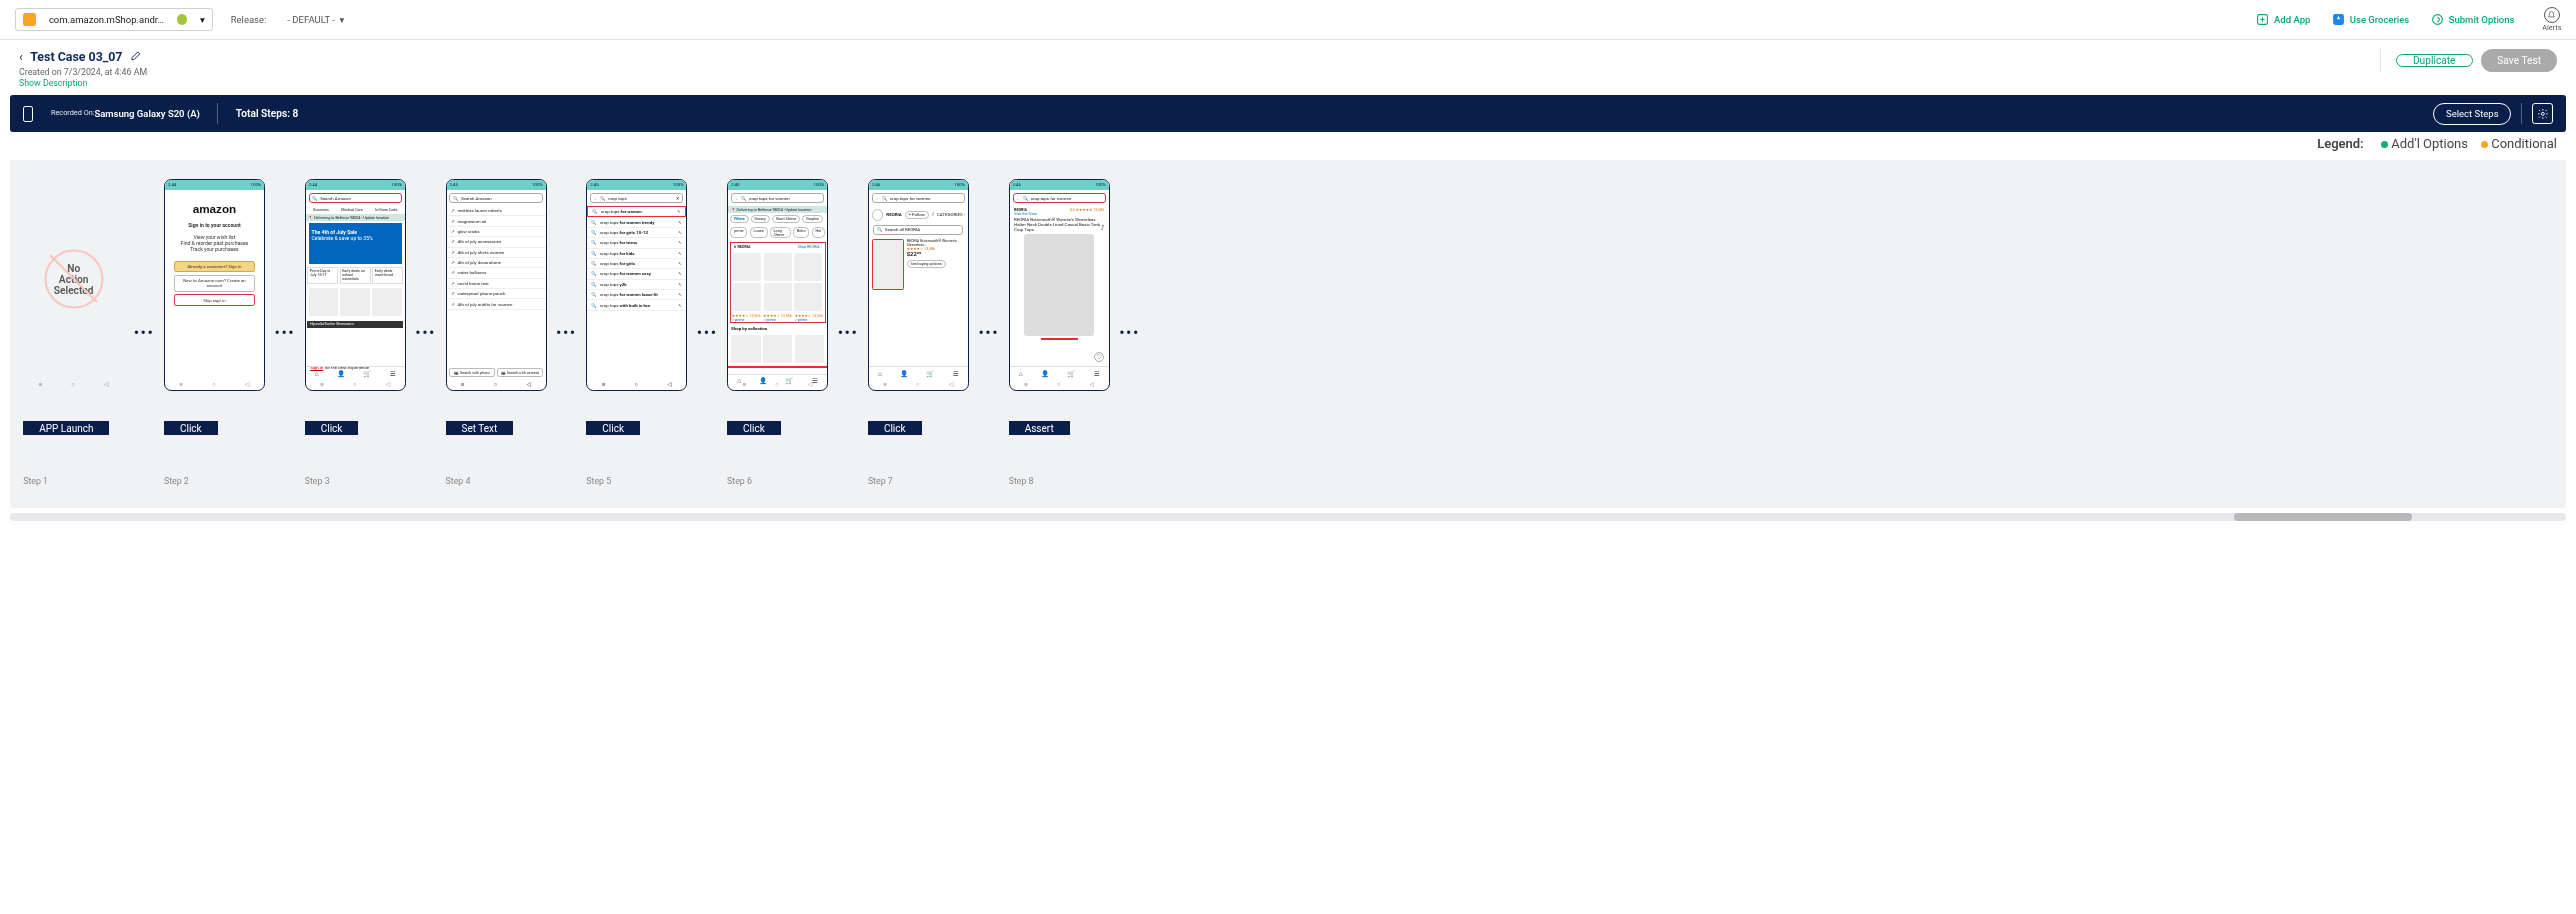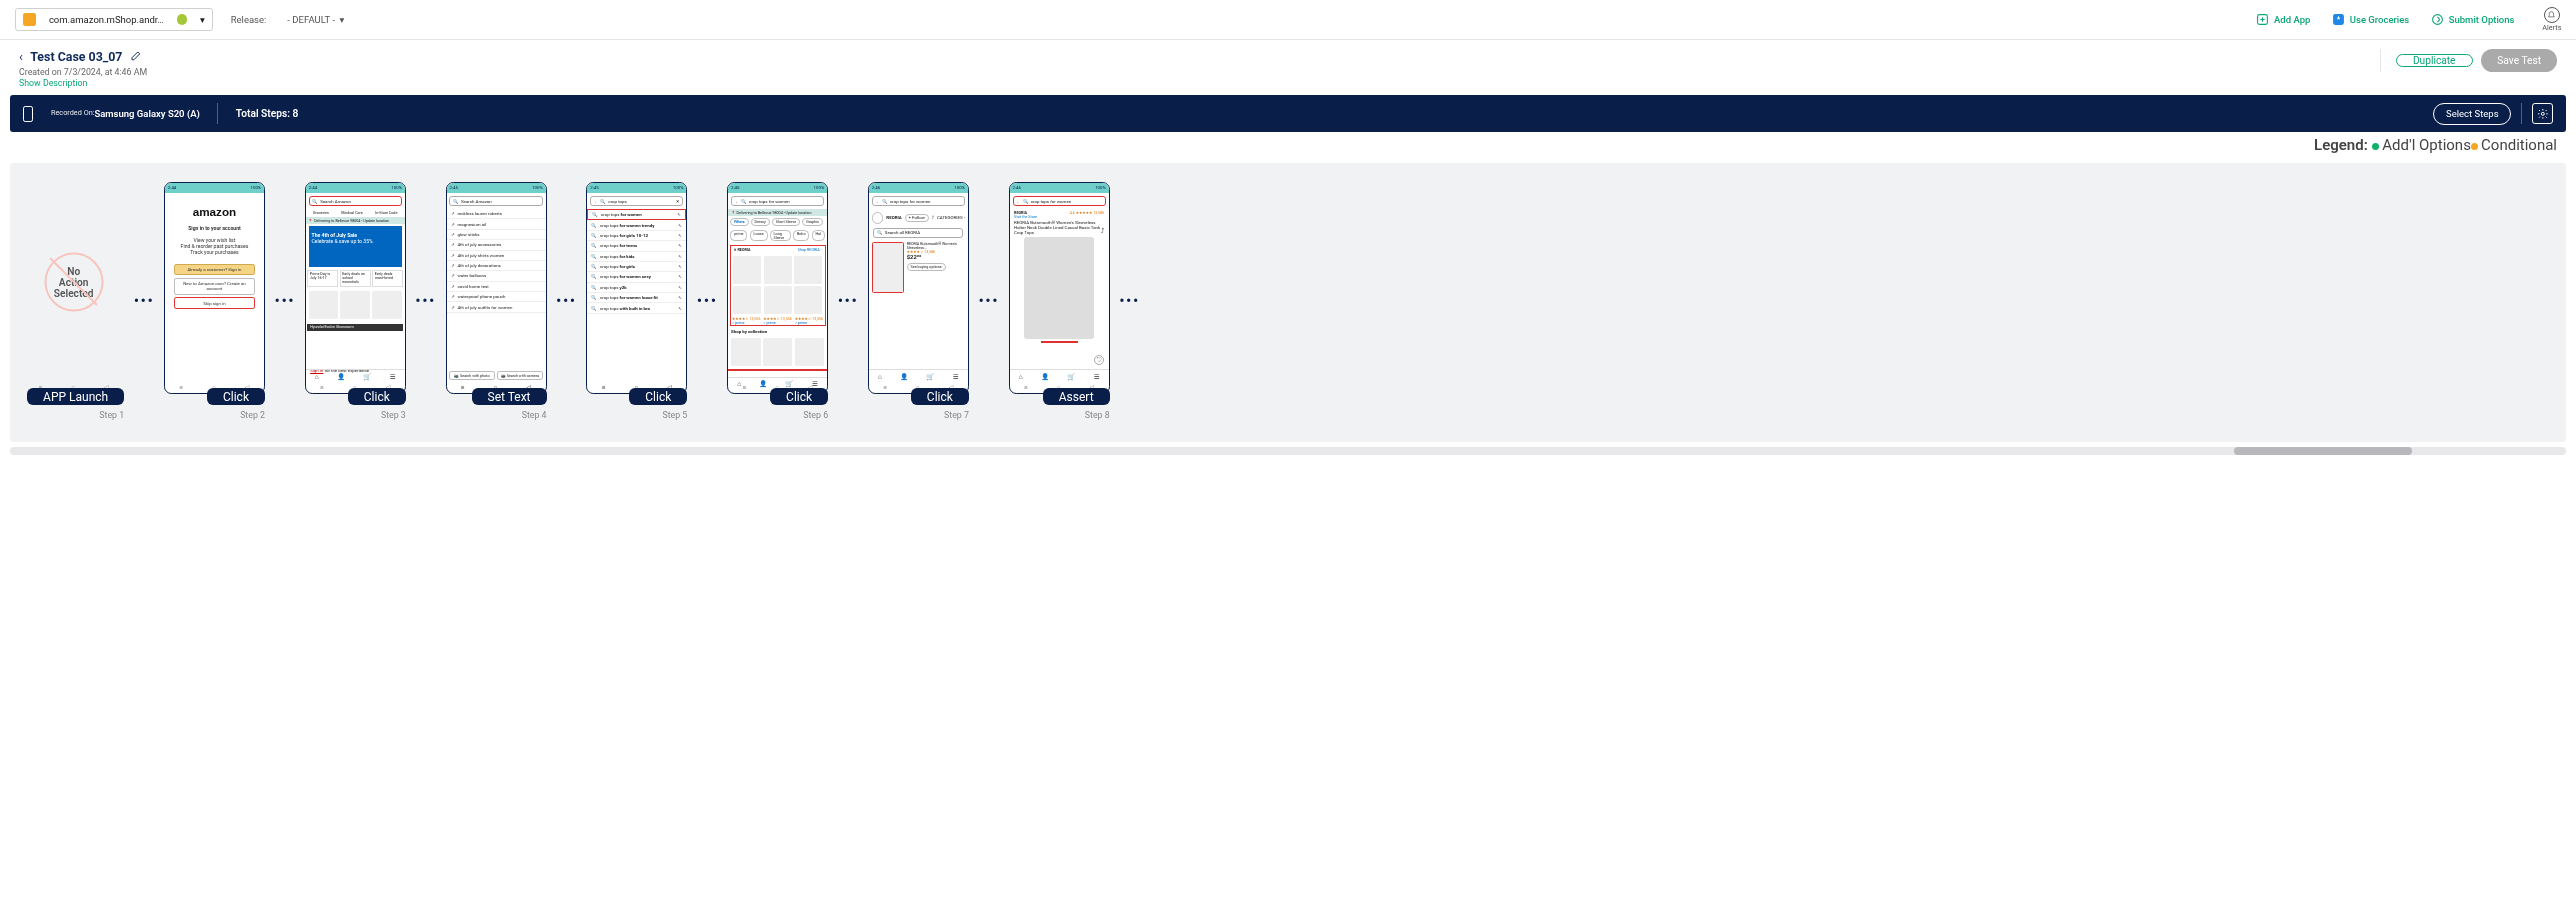--- a/index.html
+++ b/index.html
@@ -38,37 +38,37 @@
 .rec-col { display:flex; flex-direction:row; }
 .rec-label { font-size:7.3px; opacity:0.9; }
 .rec-device { font-size:9.5px; font-weight:600; }
 .vsep { width:0.7px; height:20.5px; background:rgba(255,255,255,0.3); }
 .steps-total { font-size:10.2px; font-weight:600; }
 .rec-right { margin-left:auto; display:flex; align-items:center; gap:10.2px; }
 .btn-outline-w { border:1.1px solid #fff; color:#fff; background:transparent; padding:4.4px 11.7px; border-radius:11.7px; cursor:pointer; font-size:9.5px;}
 .gear-box { width:20.5px; height:20.5px; border:0.7px solid #fff; border-radius:2.9px; display:flex; align-items:center; justify-content:center; cursor:pointer; }
 
 
-.legend { display:flex; justify-content:flex-end; padding:4.4px 19px; font-size:15px; color:#444;align-items:flex-end;}
+.legend { display:flex; justify-content:flex-end; gap:13px; padding:4.4px 19px; font-size:13px; color:#444;align-items:flex-end;}
 .legend .dot { width:7.3px; height:7.3px; border-radius:50%; display:inline-block; margin-right:2.9px; vertical-align:middle;}
 .dot-green { background:#11b06b; }
 .dot-orange { background:#f5a623; }
 .legend b { font-weight:600; margin-right:4.4px; }
 
 
 .strip { background:#f1f2f4; margin:4.4px 10.2px 0; border-radius:2.9px; padding:19px 13px 22px; position:relative; overflow-x:auto;}
 .steps-row { display:flex; align-items:center; gap:5.9px; }
-.phone-wrap { display:flex; flex-direction:column; align-items:flex-end; }
+.phone-wrap { display:flex; flex-direction:column; align-items:flex-start;gap:36px; }
 .phone { width:101px; height:212px; border:1.5px solid #0a1e4a; border-radius:7.3px; background:#fff; overflow:hidden; position:relative; }
 .phone.noaction { border-color:transparent; }
 .phone .statusbar { height:10.2px; background:linear-gradient(#6fd0c9,#6fd0c9); font-size:4.4px; color:#0a1e4a; padding:1.5px 2.9px; display:flex; justify-content:space-between;}
 .na-circle { position:absolute; top:50%; left:50%; transform:translate(-50%,-60%); width:59px; height:59px; border:2.2px solid #f7c5bd; border-radius:50%; display:flex; align-items:center; justify-content:center; font-size:10.2px; font-weight:600; color:#555; text-align:center; }
 .na-circle::after { content:""; position:absolute; width:66px; height:2.2px; background:#f7c5bd; transform:rotate(45deg); }
 .bottom-nav-stub { position:absolute; bottom:2.9px; left:0; right:0; display:flex; justify-content:space-around; font-size:5.9px; color:#888;}
-.action-pill { background:#0a1e4a; color:#fff; border-radius:6px; font-size:12px; padding:1.5px 16px; margin-top:-5.9px; z-index:2; position:relative;}
+.action-pill { background:#0a1e4a; color:#fff; border-radius:0; font-size:10px; padding:1.5px 16px; margin-top:-5.9px; z-index:2; position:relative;}
 .step-label { font-size:8.8px; color:#888; margin-top:4.4px; }
 .dots { width:28px; display:flex; align-items:center; justify-content:center; color:#0a1e4a; font-size:16px; letter-spacing:1.5px; cursor:pointer; }
 
 
 .amz-body { padding:4.4px; font-size:5.1px; color:#333; text-align:center;}
 .amz-logo { font-size:11.7px; font-weight:700; color:#111; margin:7.3px 0; font-family:Arial;}
 .amz-btn { border:0.7px solid #d0a94f; background:#f5d485; border-radius:2.2px; padding:2.2px; margin:2.9px 4.4px; font-size:4.4px;}
 .amz-btn.white { background:#fff; border-color:#bbb;}
 .amz-btn.red { border:1.1px solid #e03131; background:#fff;}
 .search-box { border:0.7px solid #aaa; border-radius:2.9px; margin:2.9px; padding:1.5px 2.9px; font-size:4.4px; display:flex; align-items:center; gap:2.2px; text-align:left;}

